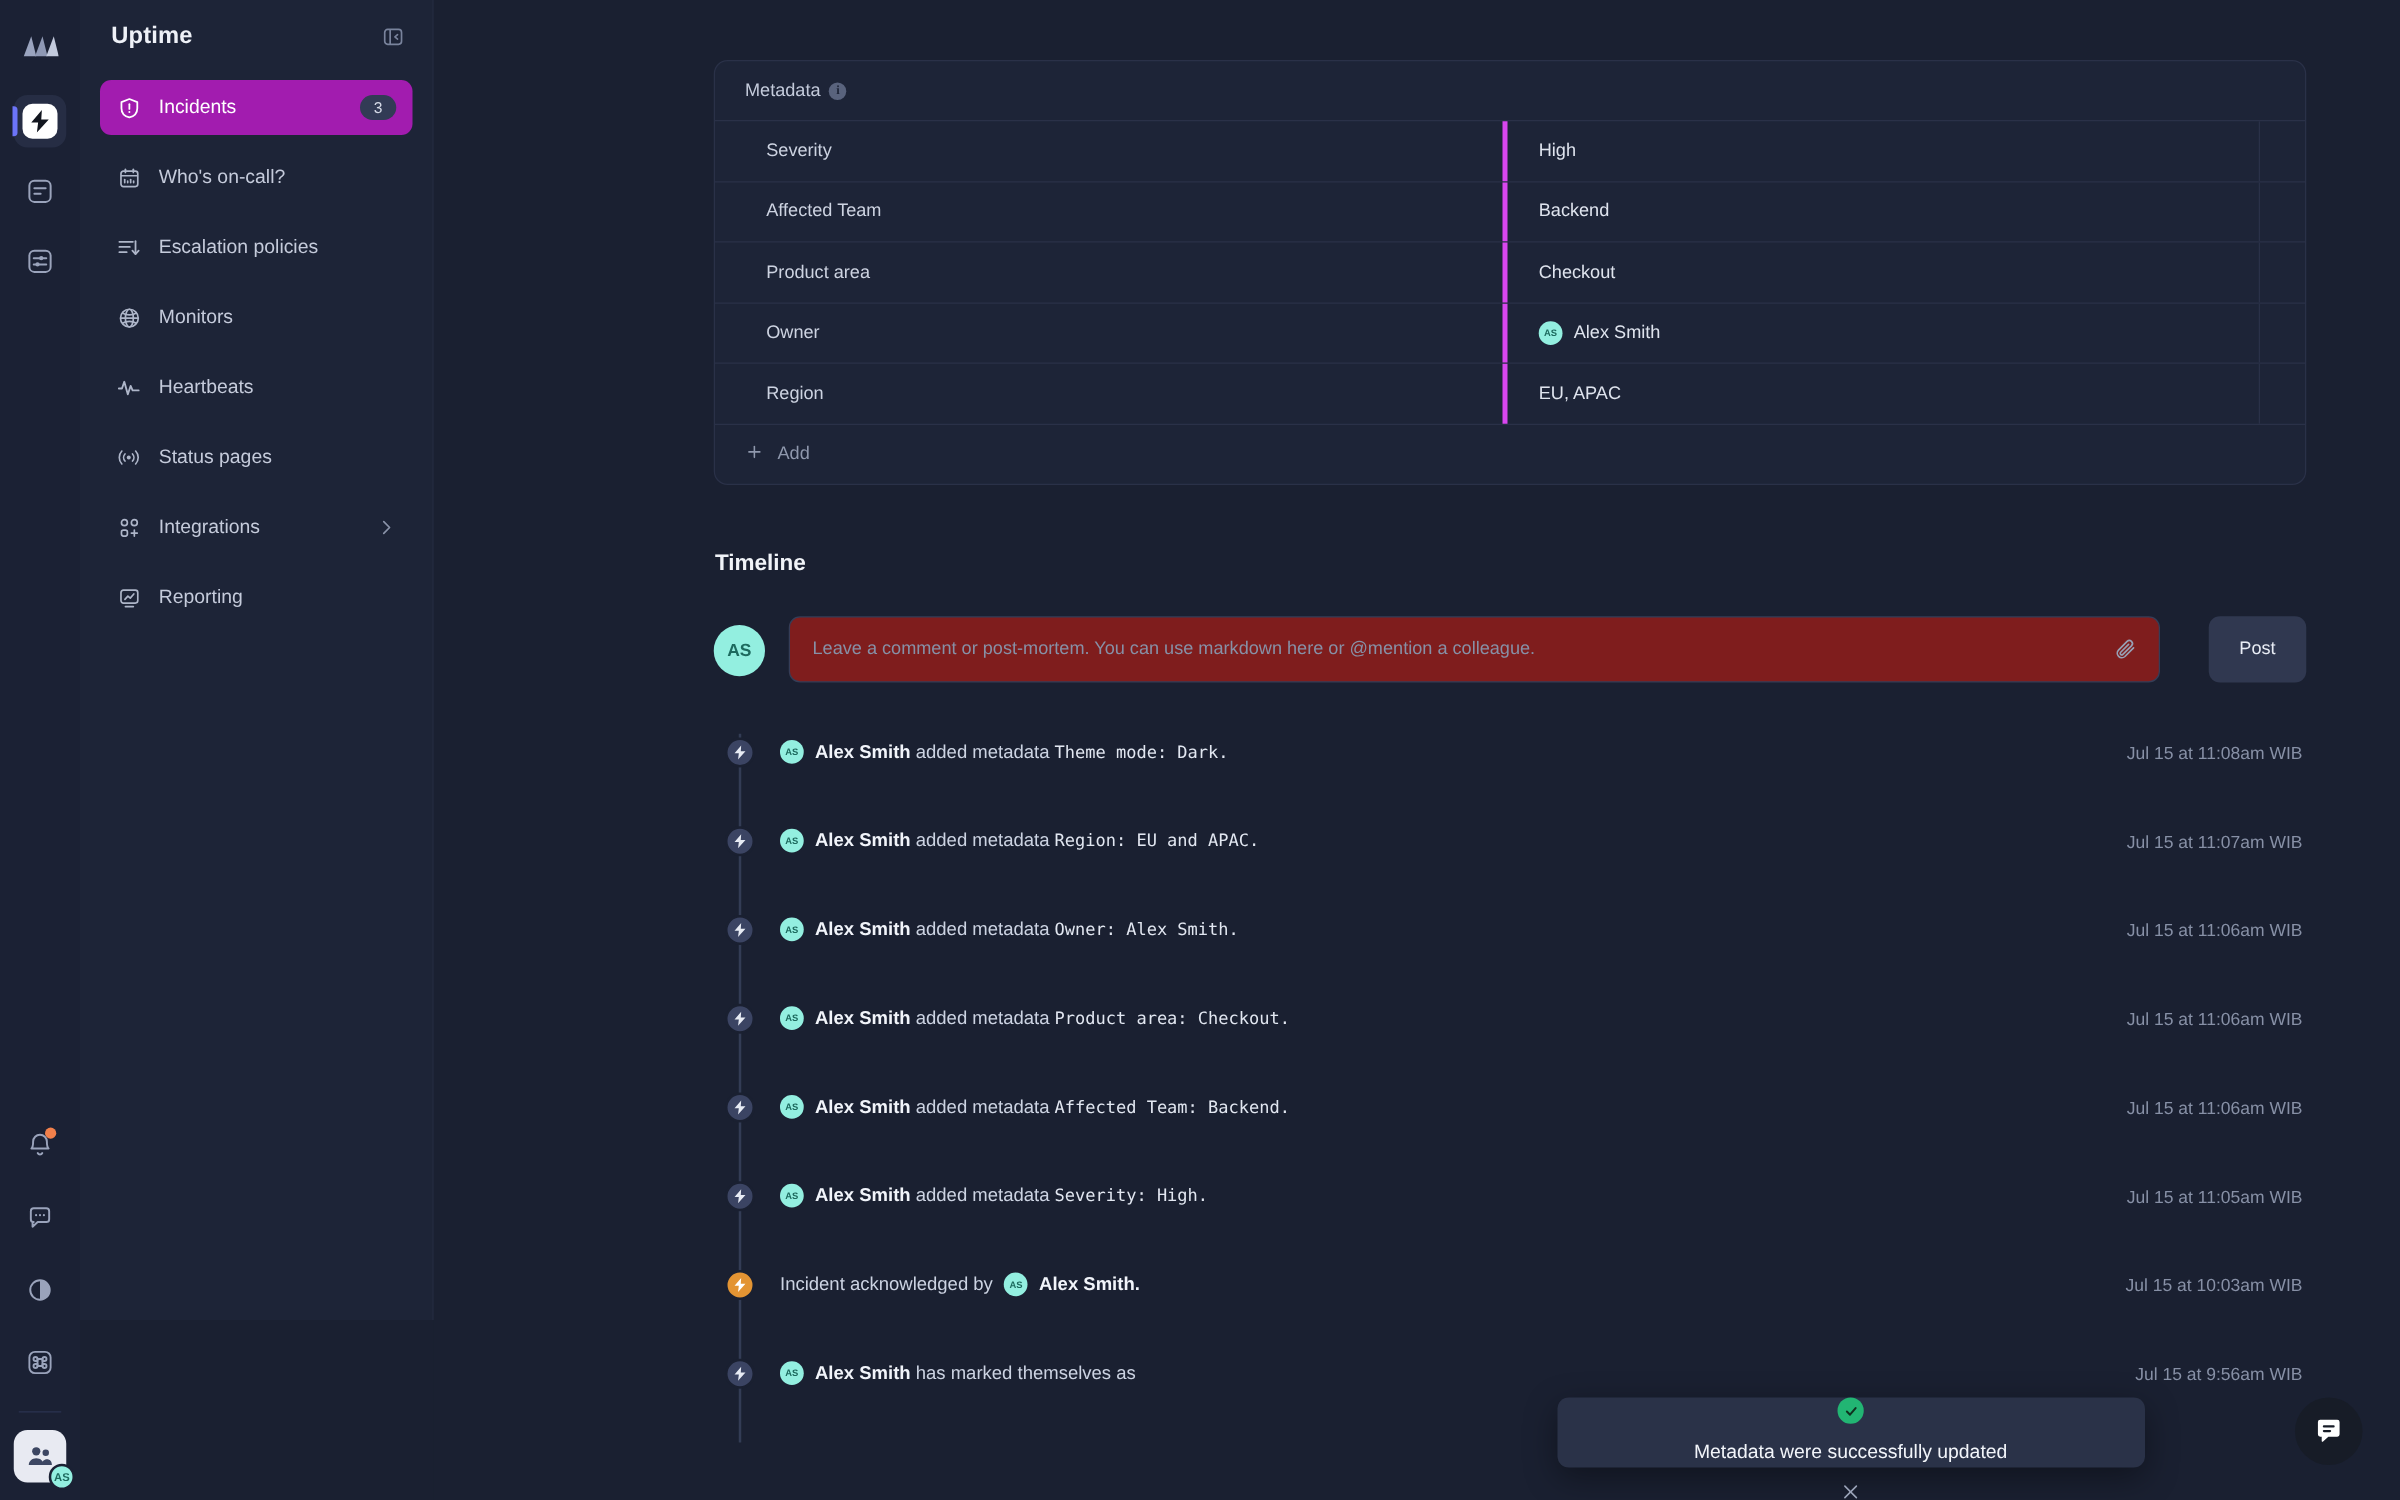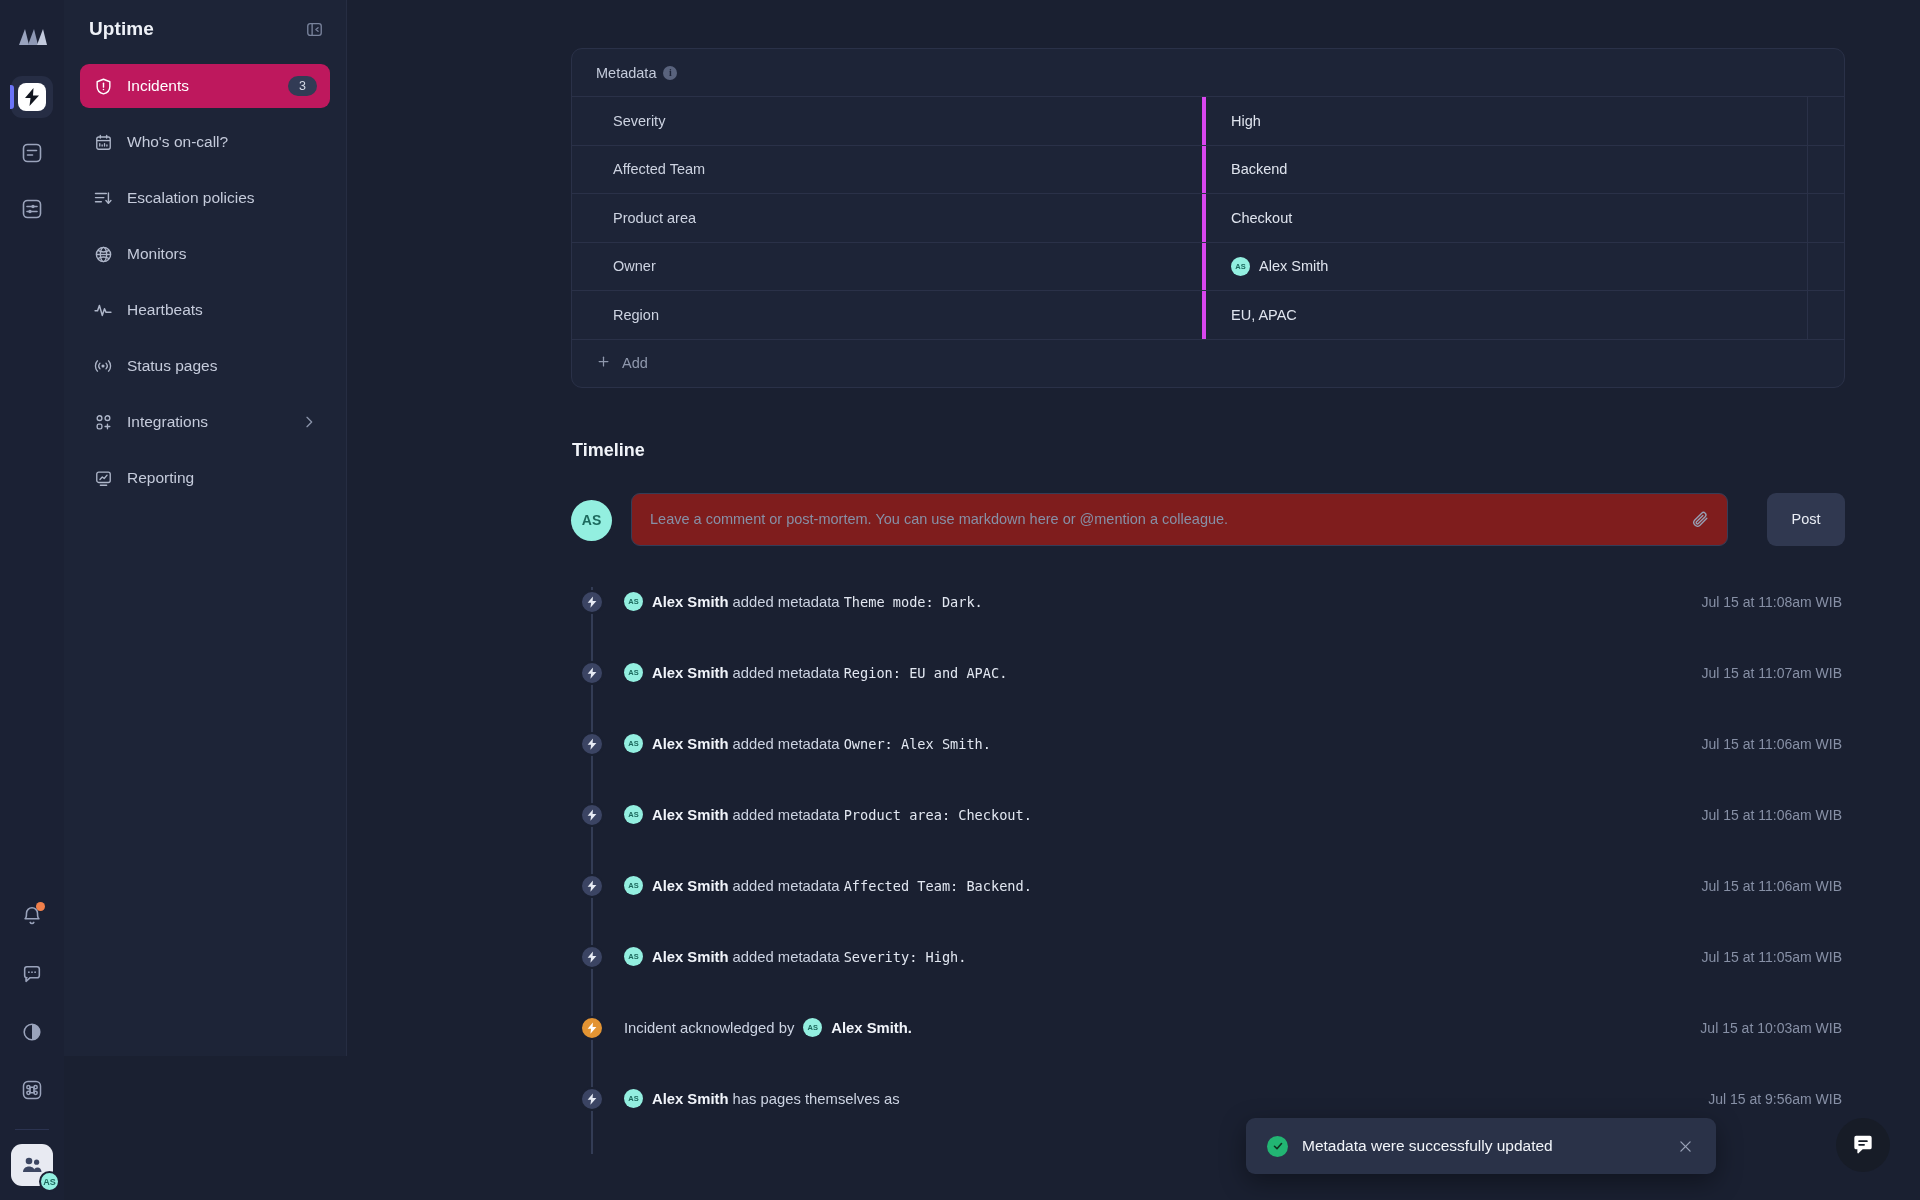--- a/index.html
+++ b/index.html
@@ -76,21 +76,21 @@
   .sb-collapse { color: #77melt; }
   .sb-collapse { color: #79839c; cursor: pointer; display:flex; }
   .nav { margin-top: 6px; }
   .nav-item {
     height: 44px; border-radius: 9px;
     display: flex; align-items: center; gap: 14px;
     padding: 0 13px; cursor: pointer; margin-bottom: 12px;
     color: #c5cbdb; font-size: 15.5px;
   }
   .nav-item .ni { display:flex; width:20px; justify-content:center; color:#aeb6c9; }
-  .nav-item.active { background: #be185d; color: #ffffff; }
+  .nav-item.active { background: #a21caf; color: #ffffff; }
   .nav-item.active .ni { color: #ffffff; }
   .nav-label { flex: 1; }
   .nav-badge {
     background: #323b55; color: #d4d9e6; font-size: 12.5px;
     border-radius: 11px; padding: 3px 11px; font-weight: 500;
   }
   .nav-chev { color: #8a93a9; display:flex; }
 
   
   .main { flex: 1; height: 1200px; position: relative; overflow: hidden; background: #1a2031; }
@@ -180,20 +180,21 @@
   .mono { font-family: "DejaVu Sans Mono", monospace; font-size: 13.6px; color: #e2e7f1; }
   .tl-time { color: #8790a6; font-size: 14px; white-space: nowrap; padding-right: 3px; }
 
   
   .toast {
     position: absolute; left: 899px; top: 1118px;
     width: 470px; height: 56px; border-radius: 9px;
     background: #2a3248; box-shadow: 0 8px 26px rgba(0,0,0,.38);
     display: flex; align-items: center; padding: 0 22px 0 21px; gap: 14px;
     z-index: 30;
+    flex-direction: column;
   }
   .toast-check {
     width: 21px; height: 21px; border-radius: 50%; background: #22b573;
     display: flex; align-items: center; justify-content: center; flex: 0 0 21px;
   }
   .toast-msg { flex: 1; color: #f2f5fa; font-size: 15.5px; }
   .toast-x { color: #9aa3b8; display: flex; cursor: pointer; }
 
   
   .fab {
@@ -585,21 +586,21 @@
         </div>
 
         <div class="tl-item">
           <span class="tl-dot">
             <svg width="10" height="12" viewBox="0 0 16 18">
                 <path d="M9.5 0 L1 10 L6.5 10 L5.5 18 L15 7.5 L9 7.5 Z" fill="#e7ebf4"></path>
               </svg>
           </span>
           <div class="tl-body">
             <span class="avatar-sm">AS</span>
-            <span class="tl-text"><b>Alex Smith</b><span> has pages themselves as</span></span>
+            <span class="tl-text"><b>Alex Smith</b><span> has marked themselves as</span></span>
             <span style="flex:1"></span>
             <span class="tl-time">Jul 15 at 9:56am WIB</span>
           </div>
         </div>
 
       </div>
     </div>
 
     <div class="toast">
       <span class="toast-check">

